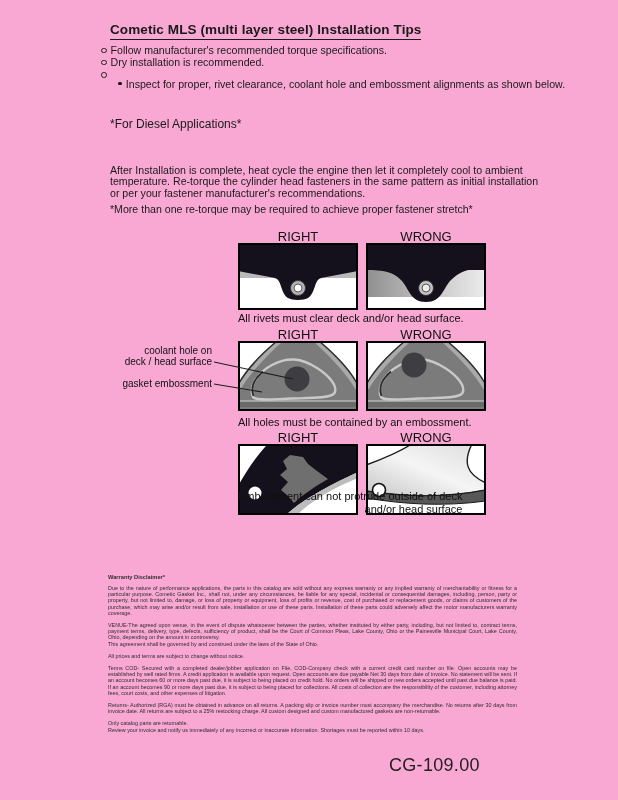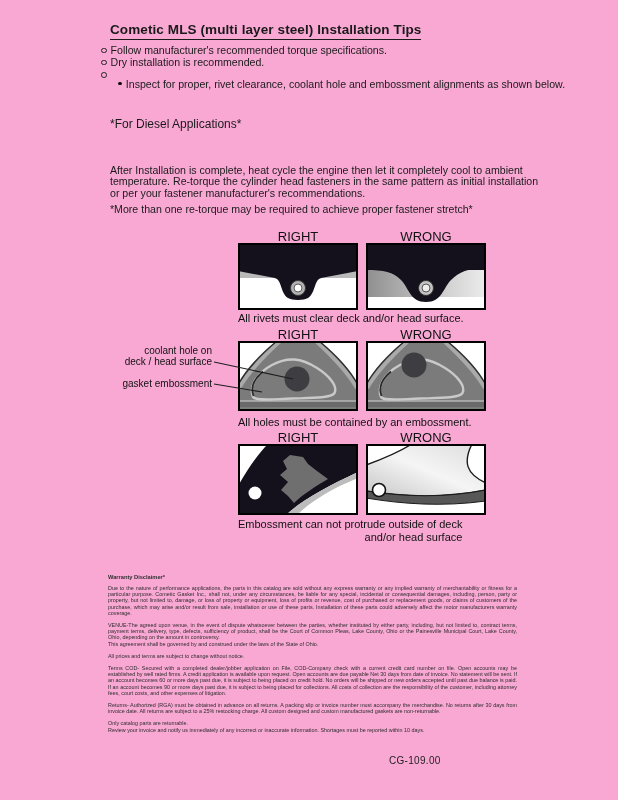--- a/index.html
+++ b/index.html
@@ -21,21 +21,21 @@
   .para1 { top:134px; } .para2 { top:165px; } .note { top:204px; }
   .dlabel { position:absolute; width:120px; text-align:center; font-size:13px; color:#111; }
   .panel { position:absolute; width:120px; }
   .panel svg { display:block; }
   .caption { position:absolute; left:238px; font-size:11px; line-height:12.5px; white-space:pre-line; color:#111;text-align:right; }
   .side-label { position:absolute; right:406px; text-align:right; font-size:10px; line-height:11px; white-space:pre-line; color:#111; }
   .leader-overlay { position:absolute; left:120px; top:338px; pointer-events:none; }
   .warranty { position:absolute; left:108px; top:574px; width:409px; color:#2e2e2e; }
   .warranty-heading { font-size:5.7px; font-weight:bold; margin:0 0 5px 0; }
   .warranty p { font-size:5.4px; line-height:6.2px; margin:0 0 6px 0; white-space:pre-line; text-align:justify; }
-  .footer-code { position:absolute; left:389px; top:755px; font-size:10px; color:#222; letter-spacing:.3px; }
+  .footer-code { position:absolute; left:389px; top:755px; font-size:18px; color:#222; letter-spacing:.3px; }
 </style>
 </head>
 <body>
 
 <div class="page">
 
   <div class="title">Cometic MLS (multi layer steel) Installation Tips</div>
 
   <div class="bullets">
     <div class="bullet-row">
@@ -175,21 +175,21 @@
         </linearGradient>
       </defs>
       <rect x="0" y="0" width="120" height="71" fill="#ffffff"></rect>
       <path d="M46,0 H106 C97,18 100,30 120,39 V46 C80,54 38,53 0,47 V21 C17,15 33,8 46,0 Z" fill="url(#g3)" stroke="#1c1c1c" stroke-width="1.4"></path>
       <path d="M0,47 C38,53 80,54 120,46 V57 C76,63 36,60 0,54 Z" fill="#575757" stroke="#1c1c1c" stroke-width="1"></path>
       <circle cx="13" cy="46" r="6.5" fill="#ffffff" stroke="#111111" stroke-width="1.6"></circle>
       <rect x="1" y="1" width="118" height="69" fill="none" stroke="#000" stroke-width="2"></rect>
     </svg>
   </div>
 
-  <div class="caption" style="top:518px;">Embossment can not protrude outside of deck
+  <div class="caption" style="top:490px;">Embossment can not protrude outside of deck
 and/or head surface</div>
 
   <div class="warranty">
     <div class="warranty-heading">Warranty Disclaimer*</div>
     <p>Due to the nature of performance applications, the parts in this catalog are sold without any express warranty or any implied warranty of merchantability or fitness for a particular purpose.  Cometic Gasket Inc., shall not, under any circumstances, be liable for any special, incidental or consequential damages, including, person, party or property, but not limited to, damage, or loss of property or equipment, loss of profits or revenue, cost of purchased or replacement goods, or claims of customers of the purchase, which may arise and/or result from sale, installation or use of these parts.  Installation of these parts could adversely affect the motor manufacturers warranty coverage.</p>
     <p>VENUE-The agreed upon venue, in the event of dispute whatsoever between the parties, whether instituted by either party, including, but not limited to, contract terms, payment terms, delivery, type, defects, sufficiency of product, shall be the Court of Common Pleas, Lake County, Ohio or the Painesville Municipal Court, Lake County, Ohio, depending on the amount in controversy.
 This agreement shall be governed by and construed under the laws of the State of Ohio.</p>
     <p>All prices and terms are subject to change without notice.</p>
     <p>Terms COD- Secured with a completed dealer/jobber application on File, COD-Company check with a current credit card number on file.  Open accounts may be established by well rated firms.  A credit application is available upon request.  Open accounts are due payable Net 30 days from date of invoice.  No statement will be sent.  If an account becomes 60 or more days past due, it is subject to being placed on credit hold.  No orders will be shipped or new orders accepted until past due balance is paid.  If an account becomes 90 or more days past due, it is subject to being placed for collections.  All costs of collection are the responsibility of the customer, including attorney fees, court costs, and other expenses of litigation.</p>
     <p>Returns- Authorized (RGA) must be obtained in advance on all returns.  A packing slip or invoice number must accompany the merchandise.  No returns after 30 days from invoice date.  All returns are subject to a 25% restocking charge.  All custom designed and custom manufactured gaskets are non-returnable.</p>

